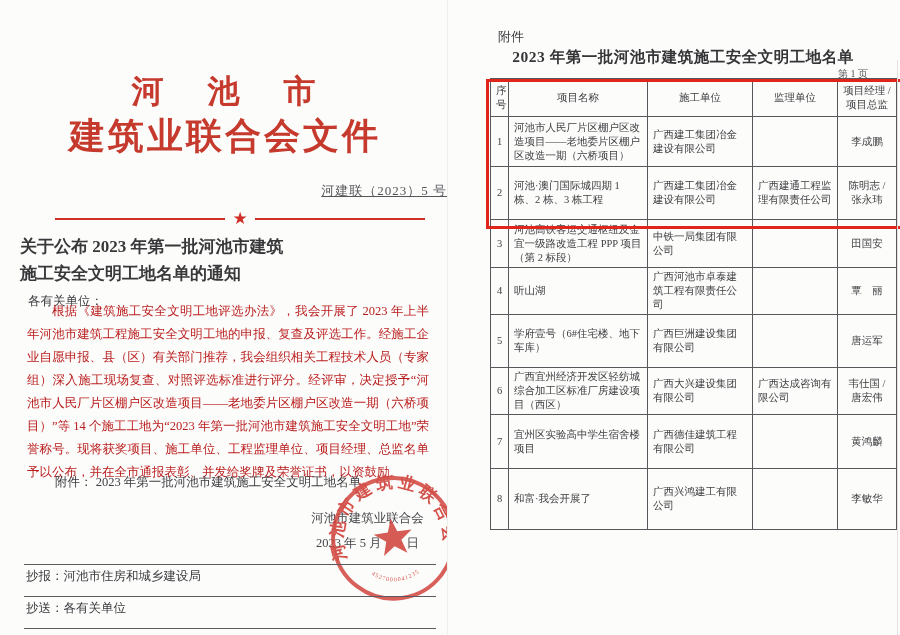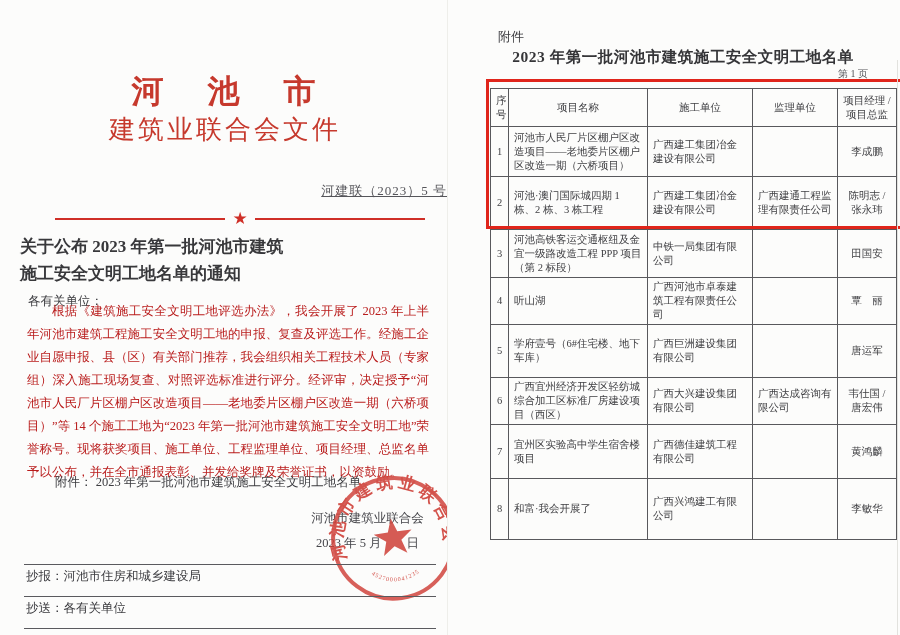--- a/index.html
+++ b/index.html
@@ -16,21 +16,21 @@
   .page-right:after{content:"";position:absolute;right:3px;top:60px;bottom:0;width:1px;background:#e2e2de;}
 
   
   .org1{
     position:absolute;top:70px;left:0;width:447px;text-align:center;
     color:#c6392d;font-size:32px;font-weight:bold;
     letter-spacing:44px;text-indent:44px;white-space:nowrap;
   }
   .org2{
     position:absolute;top:112px;left:0;width:447px;text-align:center;
-    color:#c6392d;font-size:26px;font-weight:normal;
+    color:#c6392d;font-size:36px;font-weight:bold;
     letter-spacing:3px;text-indent:3px;white-space:nowrap;
   }
   .doc-number{
     position:absolute;top:182px;left:0;width:447px;text-align:right;
     font-size:13px;color:#55555a;letter-spacing:1px;text-decoration:underline;
   }
   .divider{
     position:absolute;top:211px;left:55px;width:370px;height:16px;
     display:flex;align-items:center;
   }
@@ -63,21 +63,21 @@
   .footer .f-row{border-bottom:1.5px solid #5a5a5e;padding:3px 2px 11px 2px;}
   .footer .f-top{border-top:1.5px solid #5a5a5e;}
 
   
   .att-label{position:absolute;top:28px;left:50px;font-size:13px;color:#3c3c40;}
   .table-title{
     position:absolute;top:47px;left:30px;width:410px;text-align:center;
     font-size:15.5px;font-weight:bold;color:#353538;letter-spacing:.5px;font-family:Liberation Serif, serif;
   }
   .page-indicator{position:absolute;top:67px;left:390px;font-size:10px;color:#55555a;}
-  .tbl-wrap{position:absolute;top:88px;left:42px;}
+  .tbl-wrap{position:absolute;top:78px;left:42px;}
   table.worksites{
     border-collapse:collapse;table-layout:fixed;width:406px;
     font-size:10.5px;color:#404044;
   }
   table.worksites th,table.worksites td{
     border:1px solid #58585c;padding:2px 5px;vertical-align:middle;
     line-height:14px;overflow:hidden;
   }
   table.worksites th{font-weight:normal;text-align:center;height:33px;}
   td.c0{text-align:center;}

